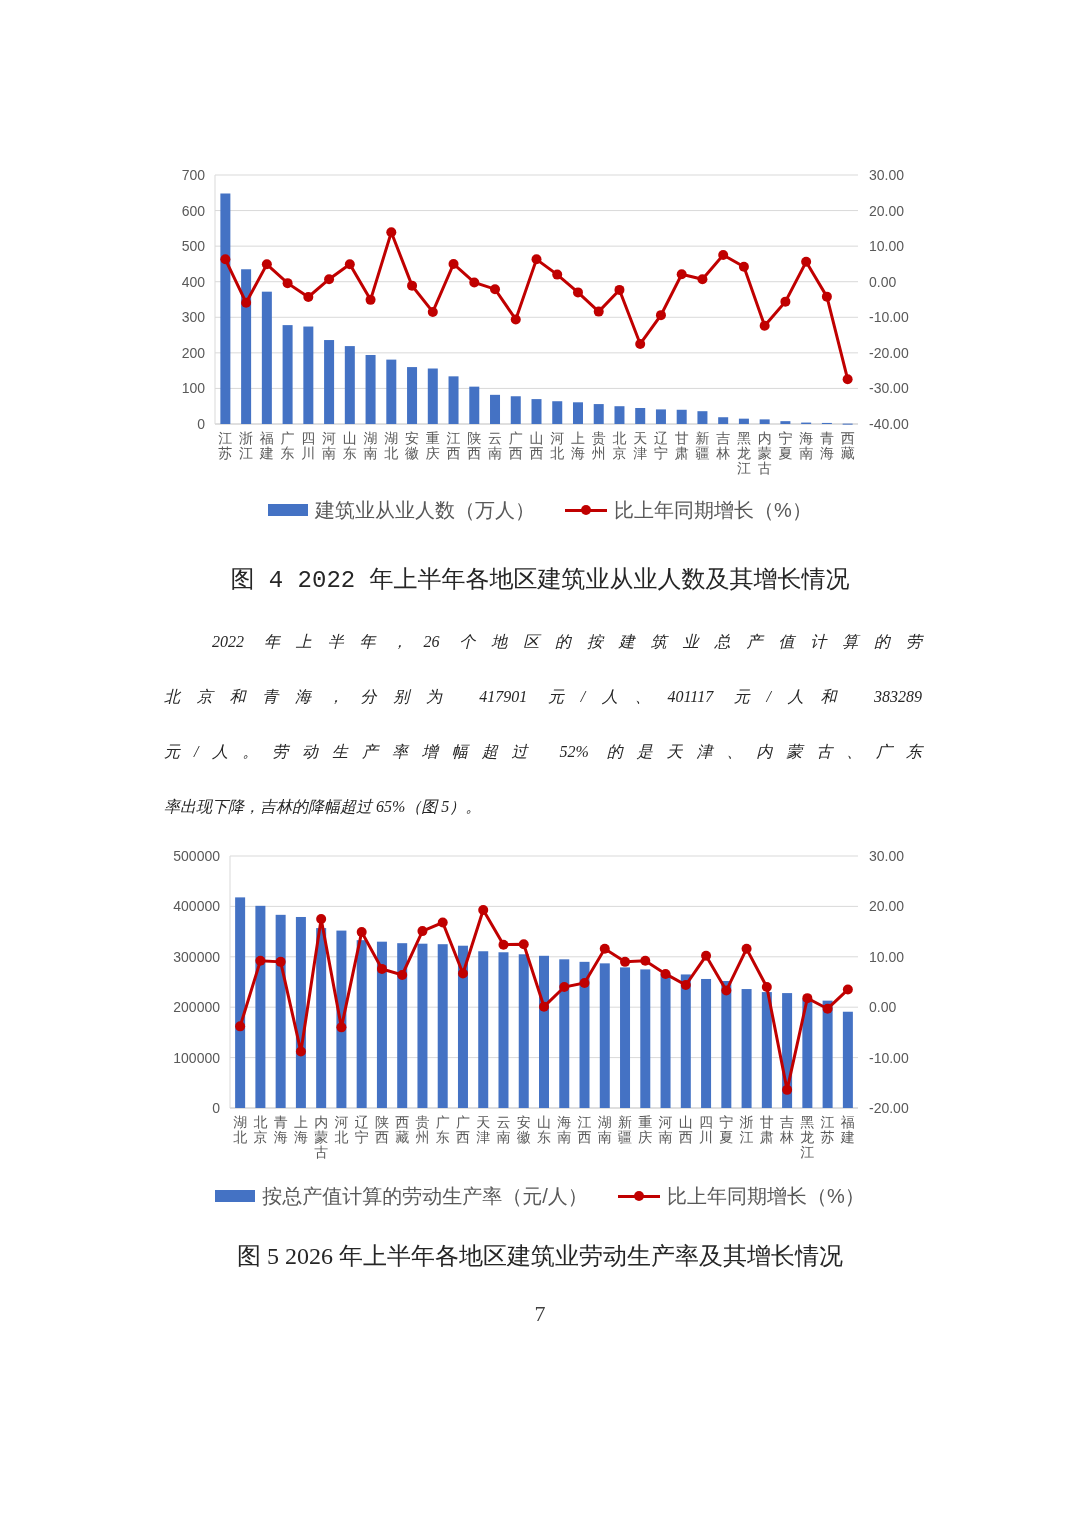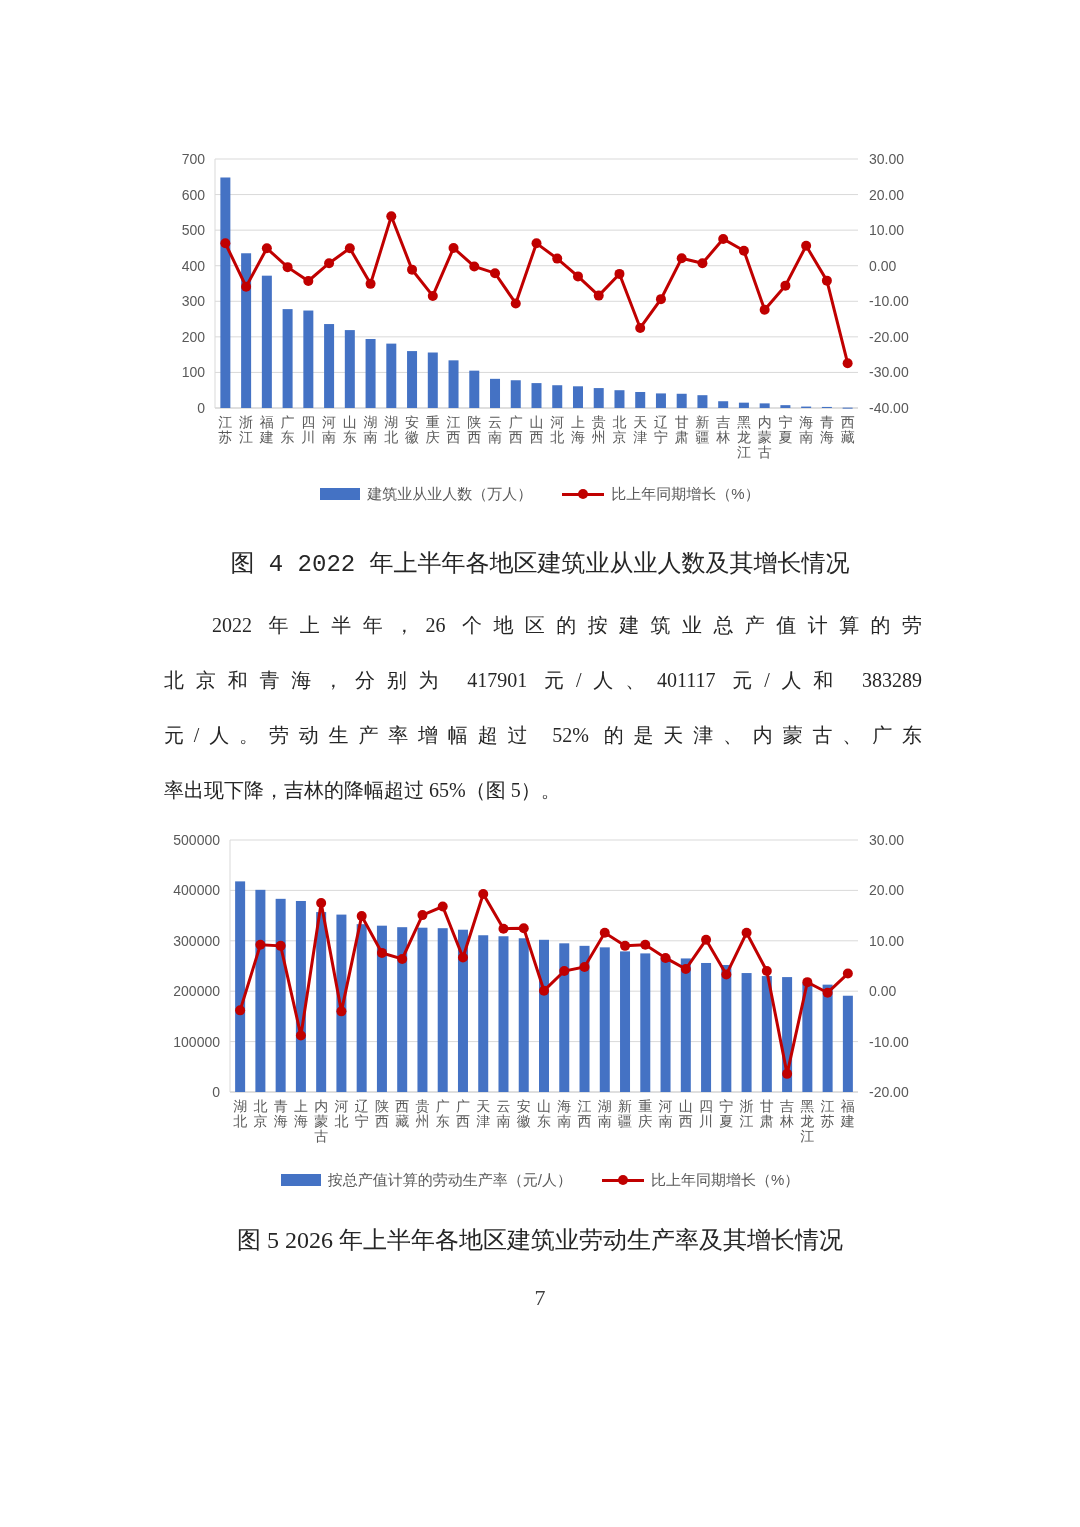--- a/index.html
+++ b/index.html
@@ -1,31 +1,31 @@
 <!DOCTYPE html>
 <html style="--bar: #4472C4; --line: #C00000;"><head>
 <meta charset="utf-8">
 <style>
   html,body{margin:0;padding:0;background:#ffffff;}
   body{width:1080px;height:1527px;font-family:"Liberation Serif","DejaVu Serif",serif;color:#262626;}
-  .doc{width:770px;margin:0 auto;padding-top:145px;}
+  .doc{width:770px;margin:16px auto;padding-top:145px;}
   svg.chart{display:block;}
   svg.chart text{font-family:"Liberation Sans","DejaVu Sans",sans-serif;font-size:14px;fill:#595959;}
   .legend{display:flex;justify-content:center;align-items:center;gap:30px;margin-top:8px;height:22px;
-          font-family:"Liberation Sans","DejaVu Sans",sans-serif;font-size:15px;color:#595959;}
+          font-family:"Liberation Sans","DejaVu Sans",sans-serif;font-size:20px;color:#595959;}
   .legend-item{display:flex;align-items:center;gap:7px;}
   .swatch-bar{display:inline-block;width:40px;height:12px;background:var(--bar,#4472C4);}
   .swatch-line{position:relative;display:inline-block;width:42px;height:12px;}
   .swatch-line::before{content:"";position:absolute;left:0;right:0;top:5px;height:3px;background:var(--line,#C00000);}
   .swatch-line .dot{position:absolute;left:16px;top:1px;width:10px;height:10px;border-radius:50%;background:var(--line,#C00000);}
   .caption{text-align:center;font-size:24px;line-height:34px;margin:0;color:#262626;}
   .caption.c4{margin-top:43px;font-family:Liberation Mono, monospace;}
   .caption.c5{margin-top:32px;}
   .bodytext{margin-top:16px;padding:0 3px 0 9px;}
-  .tline{margin:0;font-size:20px;line-height:55px;text-align:justify;text-align-last:justify;white-space:normal;}
+  .tline{margin:0;font-size:16px;line-height:55px;text-align:justify;text-align-last:justify;white-space:normal;font-style:italic;}
   .tline.indent{padding-left:48px;}
   .tline.last{text-align-last:left;}
   .fig5 svg.chart{margin-top:3px;}
   .pageno{margin-top:28px;text-align:center;font-size:22px;color:#404040;}
 </style>
 </head>
 <body>
 
 <main class="doc">
 

